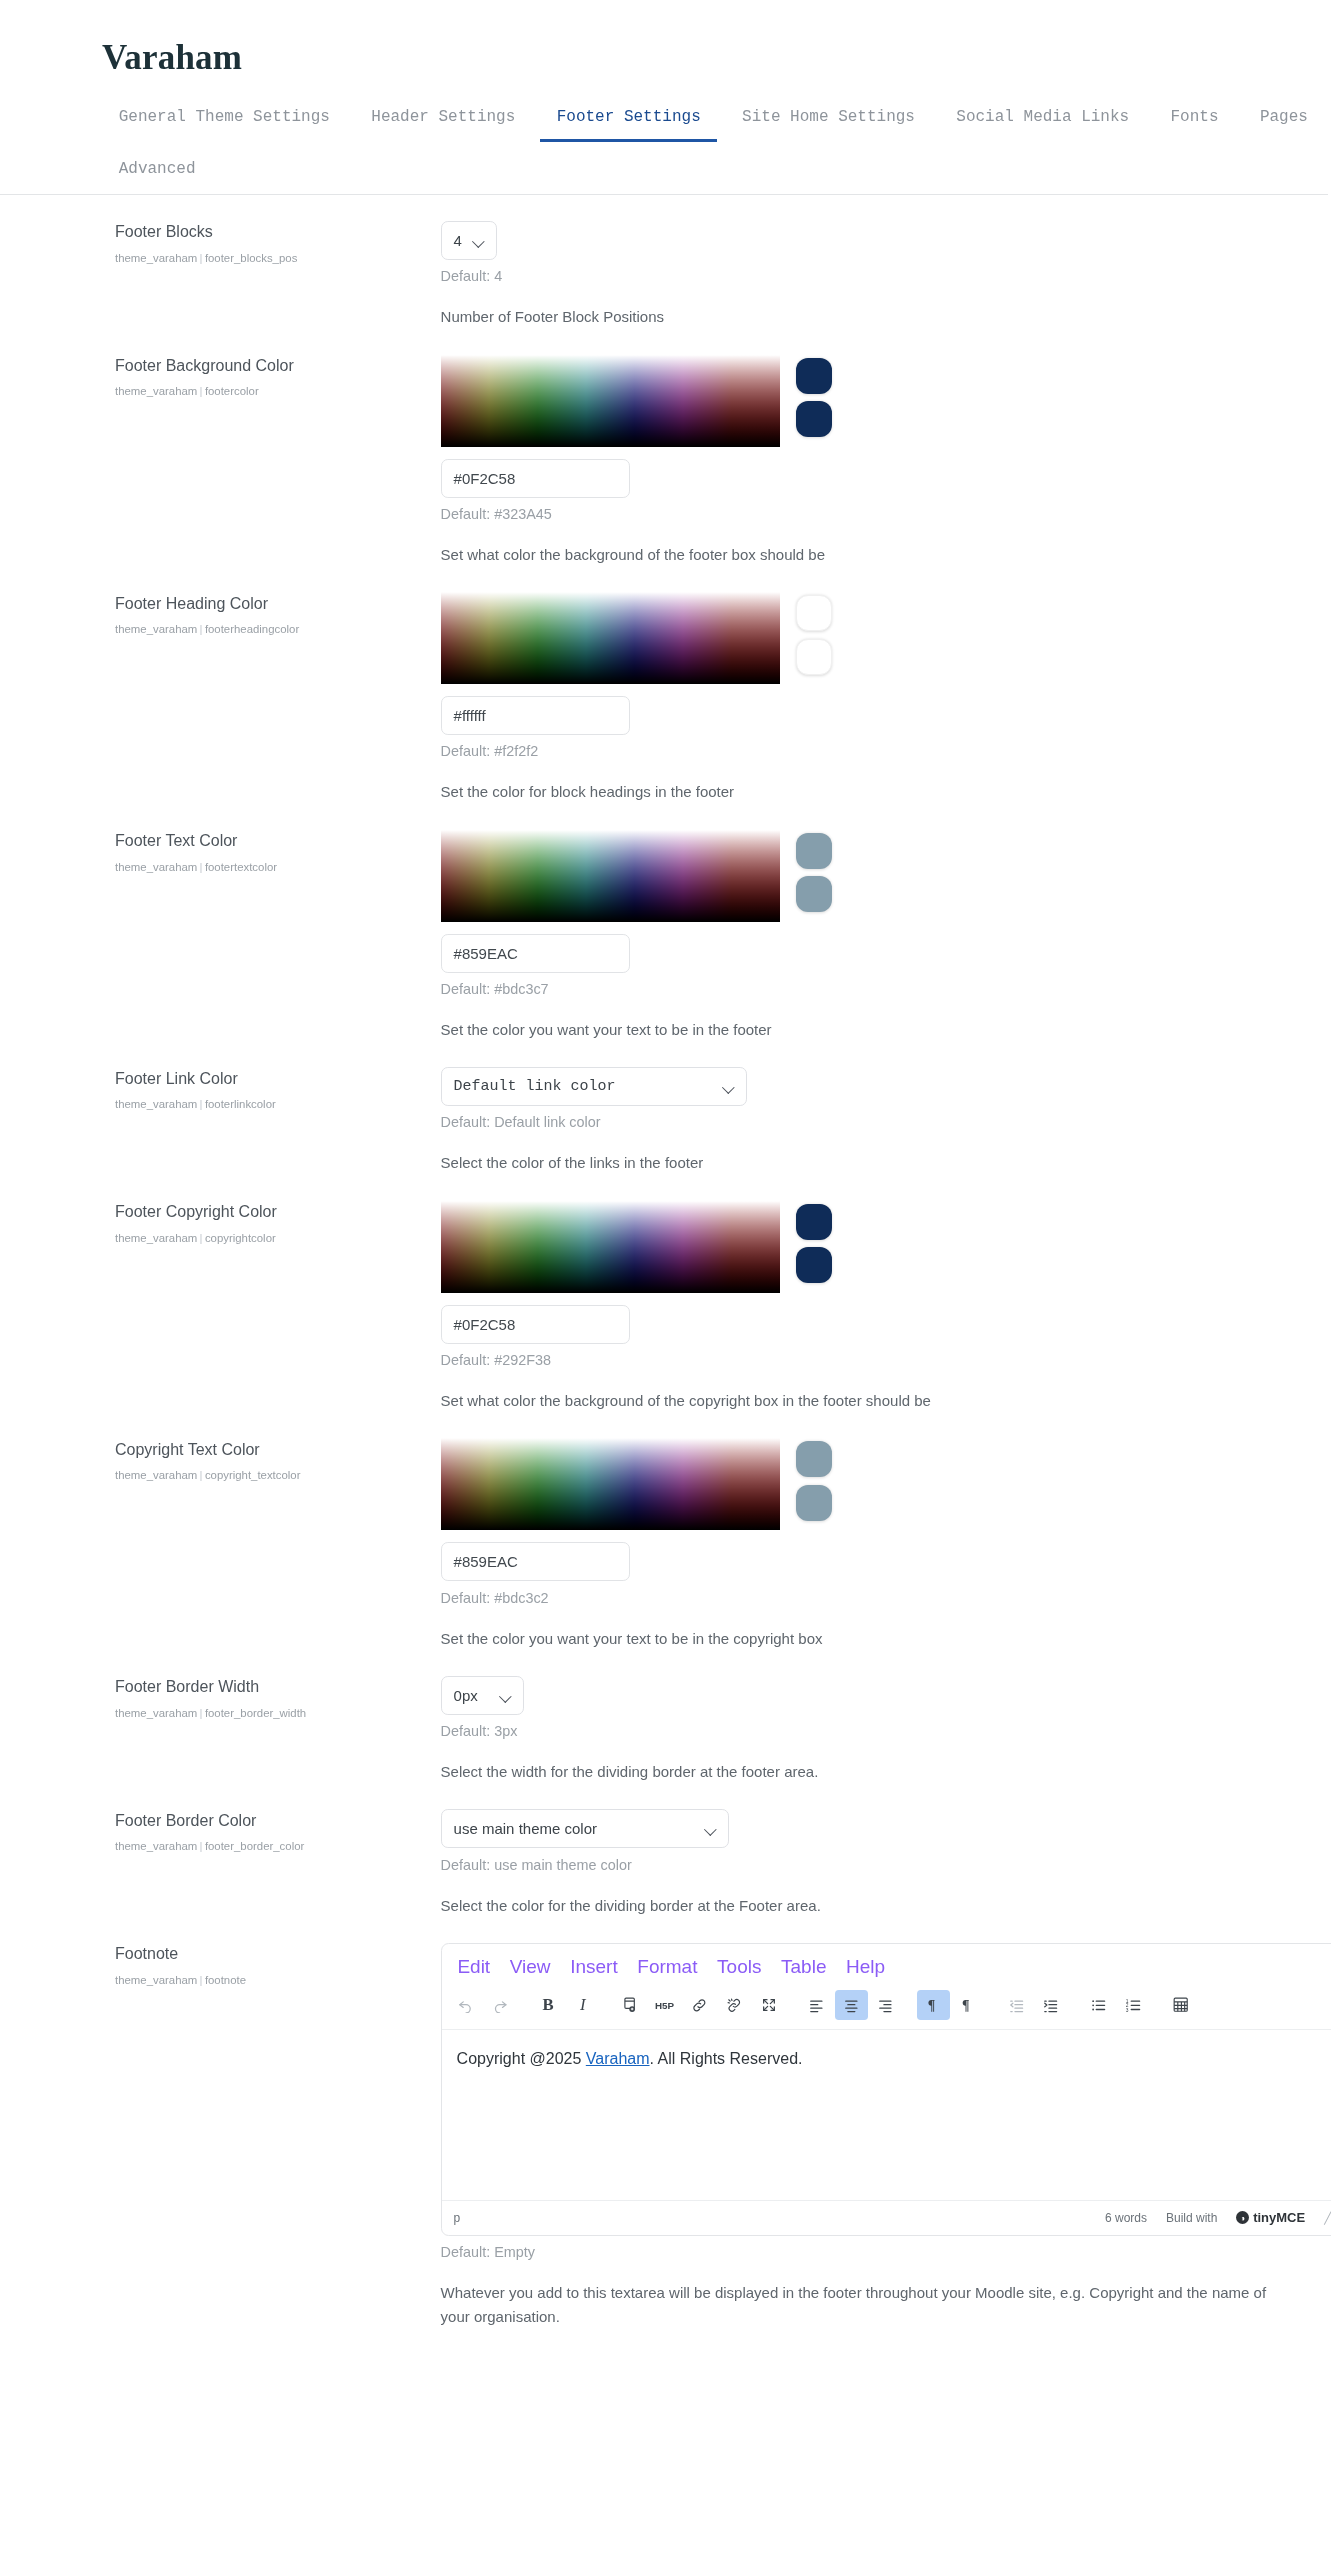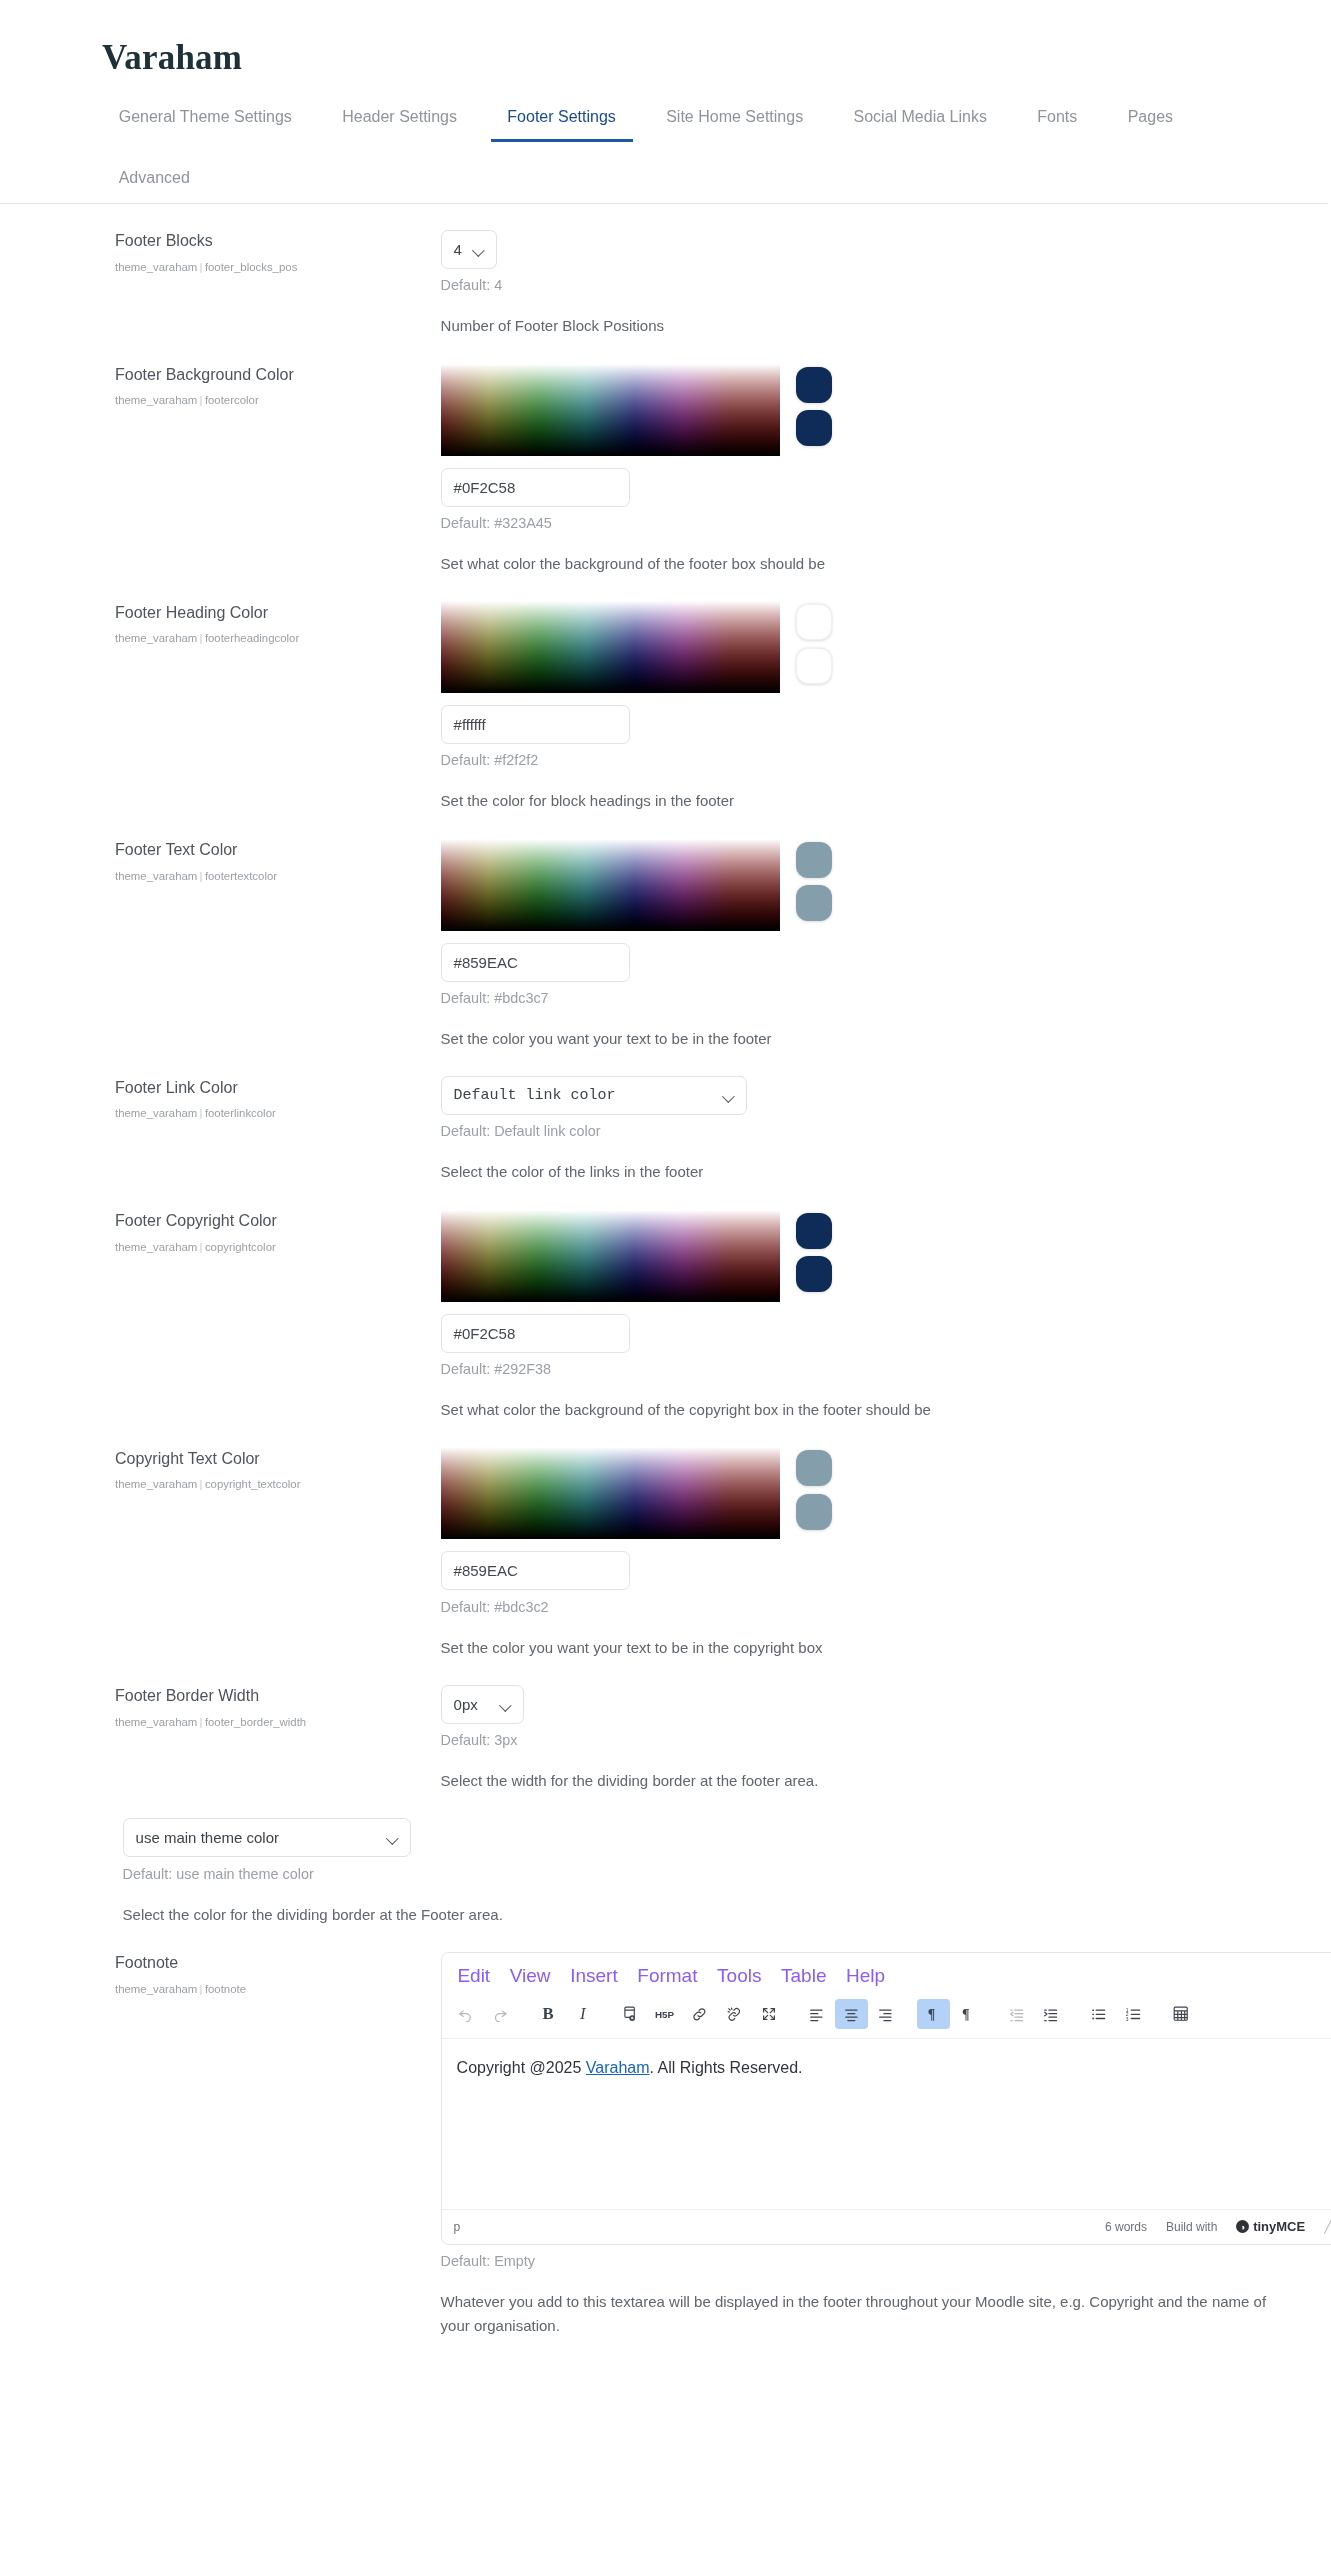--- a/index.html
+++ b/index.html
@@ -25,22 +25,23 @@
 
   .tabs-wrap {
     margin-top: 19.7px;
     border-bottom: 0.8px solid #e3e5e7;
     padding: 0 0 0 102px;
   }
   .tabs {
     display: flex;
     flex-wrap: wrap;
     align-items: flex-end;
-    gap: 17px;
+    gap: 8px;
     max-width: 1227px;
+    font-family: Liberation Mono, monospace;
   }
   .tab {
     font-size: 16px;
     color: #8e949b;
     padding: 10.6px 16.7px 13.6px 16.7px;
     white-space: nowrap;
     border-bottom: 3px solid transparent;
     margin-bottom: -0.8px;
     cursor: pointer;
   }
@@ -449,20 +450,26 @@
         <div class="select med">
           <span>0px</span>
           <span class="chev"></span>
         </div>
         <div class="s-default">Default: 3px</div>
         <div class="s-desc">Select the width for the dividing border at the footer area.</div>
       </div>
     </div>
 
     <div class="row">
+      <div class="label-col">
+        <div class="s-title">Footer Border Color</div>
+        <div class="s-key">
+          <span>theme_varaham</span><span class="bar">|</span><span>footer_border_color</span>
+        </div>
+      </div>
       <div class="ctrl-col">
         <div class="select wide2">
           <span>use main theme color</span>
           <span class="chev"></span>
         </div>
         <div class="s-default">Default: use main theme color</div>
         <div class="s-desc">Select the color for the dividing border at the Footer area.</div>
       </div>
     </div>
 

